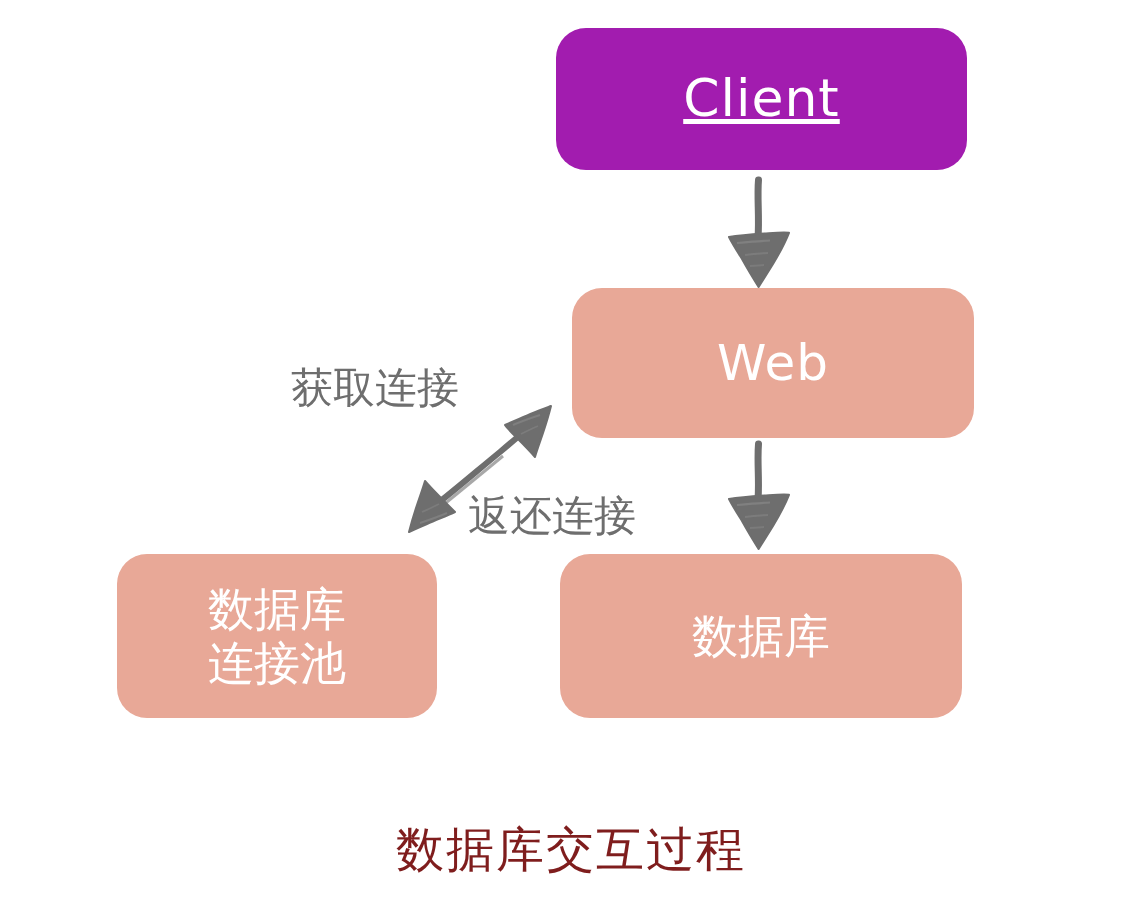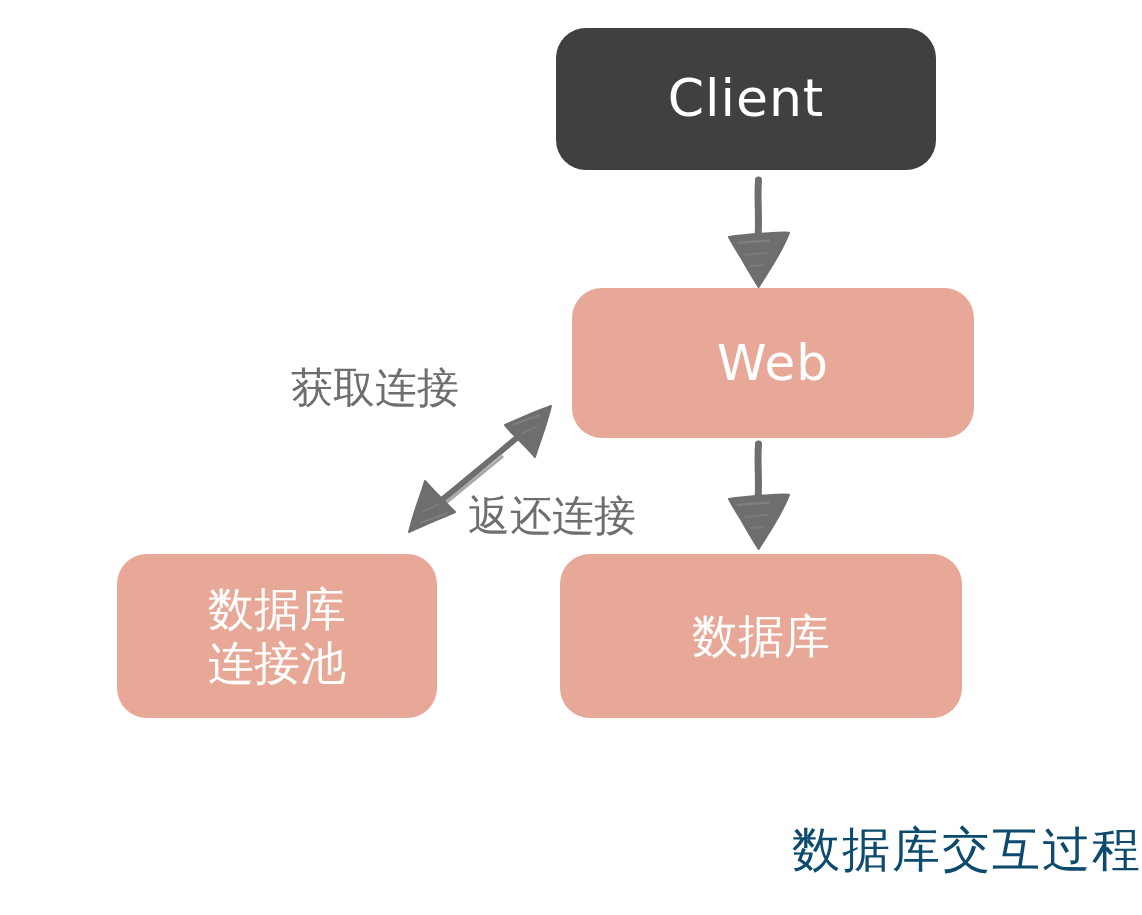--- a/index.html
+++ b/index.html
@@ -32,25 +32,26 @@
     user-select: none;
   }
   .node-label {
     display: block;
     white-space: pre-line;
   }
 
   .node-client {
     left: 556px;
     top: 28px;
-    width: 380px;
+    width: 411px;
     height: 142px;
-    background: #404040;
+    background: #a21caf;
     font-size: 52px;
     letter-spacing: 1px;
+    text-decoration: underline;
   }
   .node-web {
     left: 560px;
     top: 288px;
     width: 402px;
     height: 150px;
     background: #e8a897;
     font-size: 50px;
     letter-spacing: 1px;
     margin-left: 12px;
@@ -88,22 +89,22 @@
     left: 468px;
     top: 488px;
   }
 
   
   .caption {
     position: absolute;
     left: 0;
     top: 818px;
     width: 1142px;
-    text-align: right;
-    color: #0c4a6e;
+    text-align: center;
+    color: #7f1d1d;
     font-size: 48px;
     letter-spacing: 2px;
     user-select: none;
   }
 
   
   .arrows {
     position: absolute;
     left: 0;
     top: 0;

